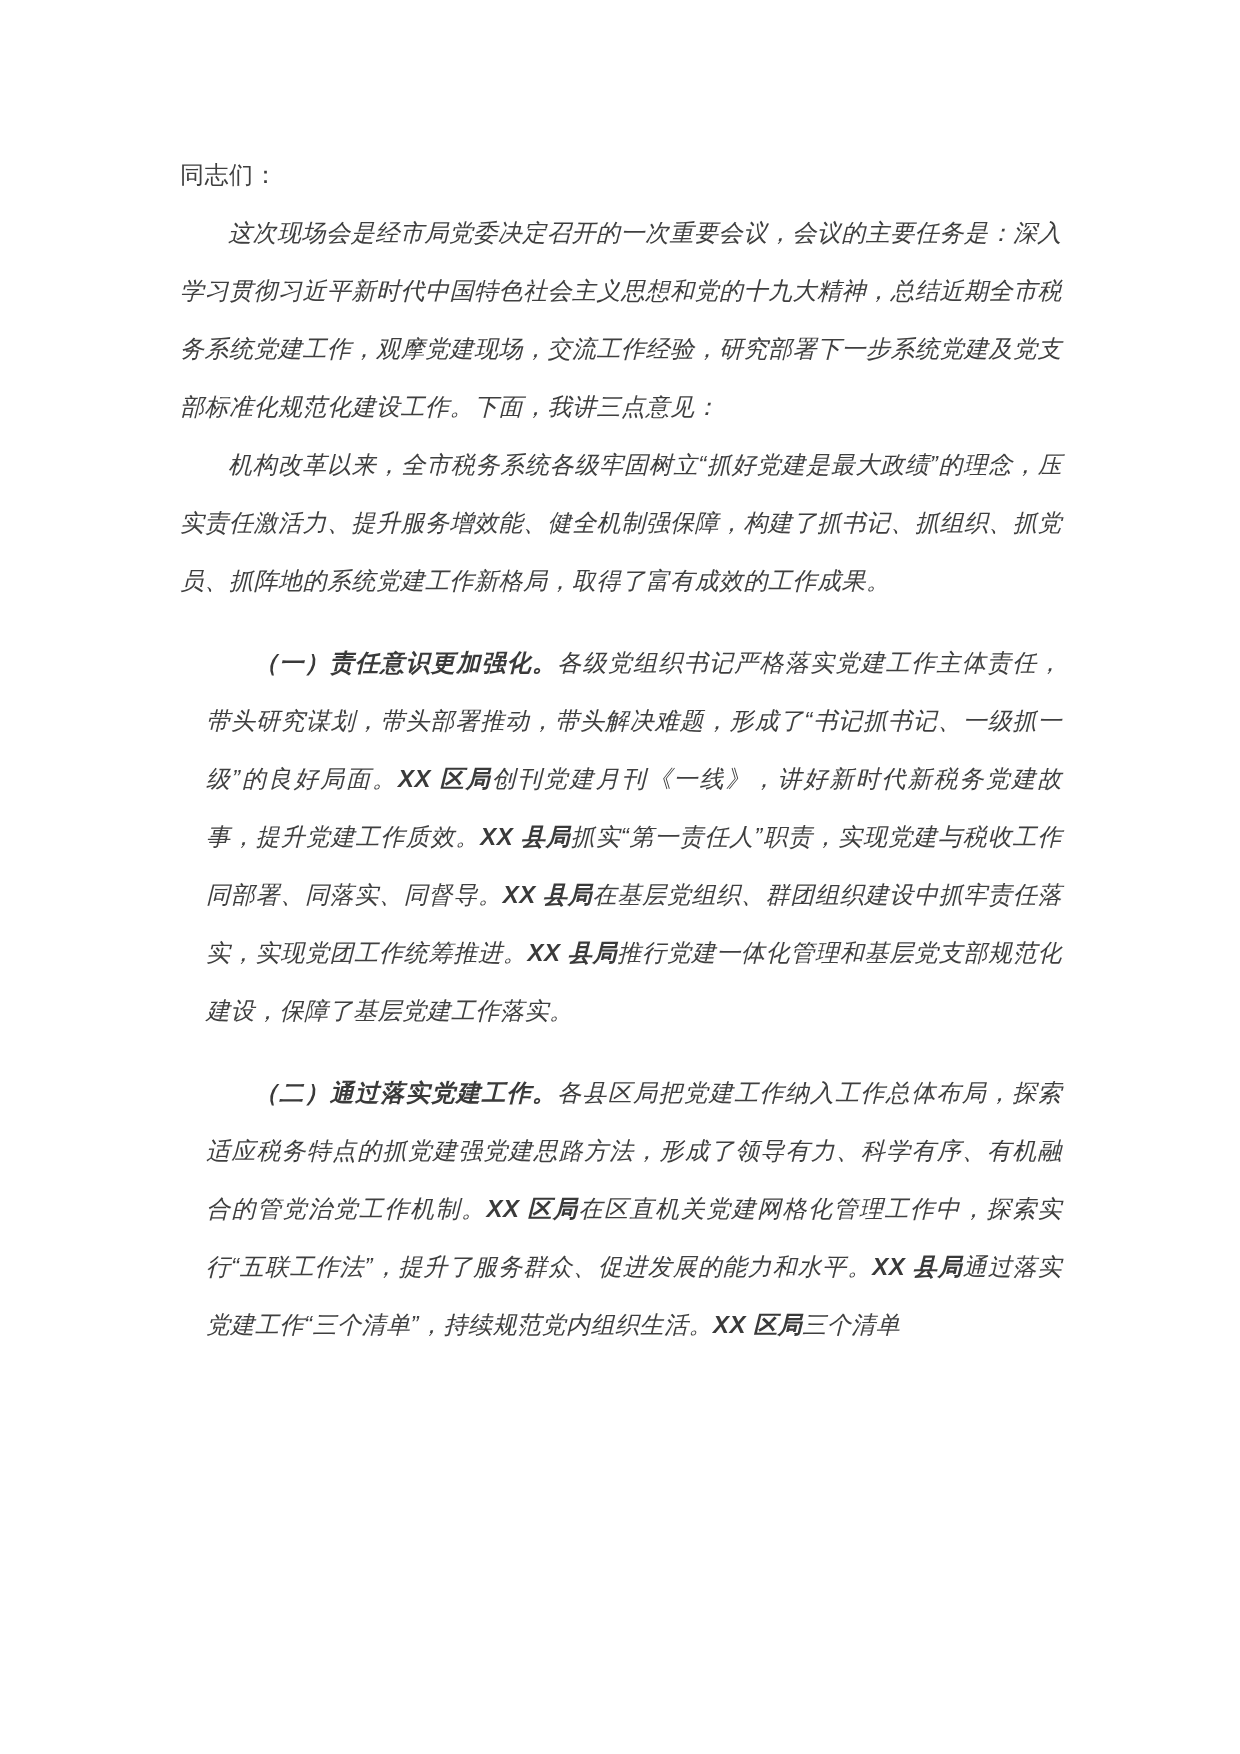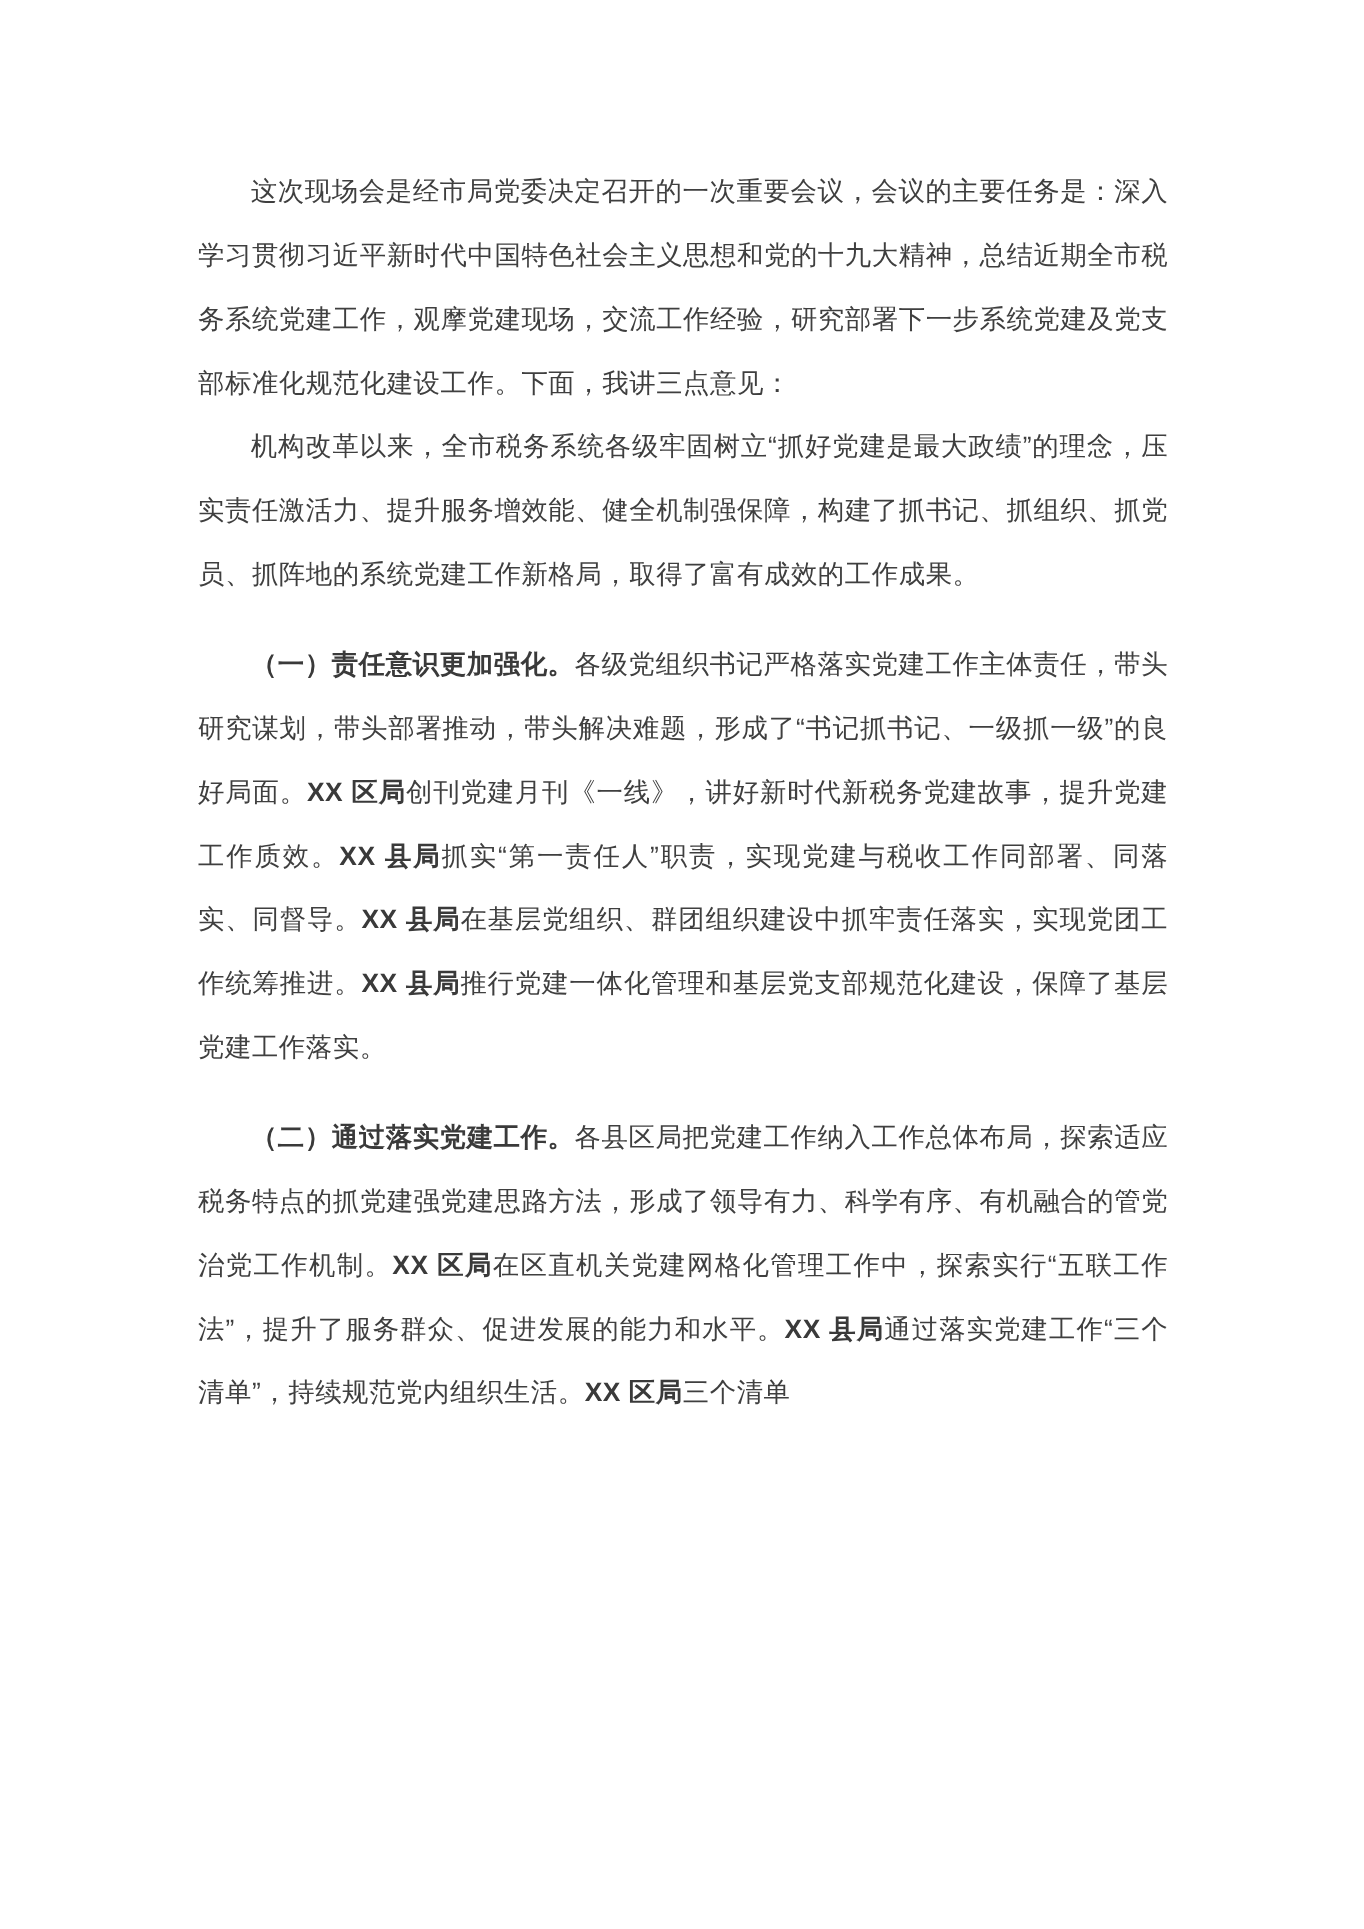--- a/index.html
+++ b/index.html
@@ -26,36 +26,39 @@
     font-size: 24px;
     line-height: 58px;
     color: #3f3f3f;
     text-align: justify;
     text-justify: inter-ideograph;
     letter-spacing: 0.5px;
     word-break: break-all;
   }
   .para.indent {
     text-indent: 2em;
+    font-style: italic;
   }
   .para.spaced {
     margin-top: 24px;
+    margin-left: 26px;
   }
   .para .bold {
     font-weight: 700;
     color: #3a3a3a;
   }
   .para.heading span {
     font-weight: 700;
     color: #3a3a3a;
   }
 </style>
 </head>
 <body>
 
 <div class="page">
   <div class="doc-body">
+      <p class="para"><span>同志们：</span></p>
       <p class="para indent"><span>这次现场会是经市局党委决定召开的一次重要会议，会议的主要任务是：深入学习贯彻习近平新时代中国特色社会主义思想和党的十九大精神，总结近期全市税务系统党建工作，观摩党建现场，交流工作经验，研究部署下一步系统党建及党支部标准化规范化建设工作。下面，我讲三点意见：</span></p>
       <p class="para indent"><span>机构改革以来，全市税务系统各级牢固树立“抓好党建是最大政绩”的理念，压实责任激活力、提升服务增效能、健全机制强保障，构建了抓书记、抓组织、抓党员、抓阵地的系统党建工作新格局，取得了富有成效的工作成果。</span></p>
       <p class="para indent spaced"><span class="bold">（一）责任意识更加强化。</span><span>各级党组织书记严格落实党建工作主体责任，带头研究谋划，带头部署推动，带头解决难题，形成了“书记抓书记、一级抓一级”的良好局面。</span><span class="bold">XX 区局</span><span>创刊党建月刊《一线》，讲好新时代新税务党建故事，提升党建工作质效。</span><span class="bold">XX 县局</span><span>抓实“第一责任人”职责，实现党建与税收工作同部署、同落实、同督导。</span><span class="bold">XX 县局</span><span>在基层党组织、群团组织建设中抓牢责任落实，实现党团工作统筹推进。</span><span class="bold">XX 县局</span><span>推行党建一体化管理和基层党支部规范化建设，保障了基层党建工作落实。</span></p>
       <p class="para indent spaced"><span class="bold">（二）通过落实党建工作。</span><span>各县区局把党建工作纳入工作总体布局，探索适应税务特点的抓党建强党建思路方法，形成了领导有力、科学有序、有机融合的管党治党工作机制。</span><span class="bold">XX 区局</span><span>在区直机关党建网格化管理工作中，探索实行“五联工作法”，提升了服务群众、促进发展的能力和水平。</span><span class="bold">XX 县局</span><span>通过落实党建工作“三个清单”，持续规范党内组织生活。</span><span class="bold">XX 区局</span><span>三个清单</span></p>
     </div>
 </div>
 
 </body></html>

